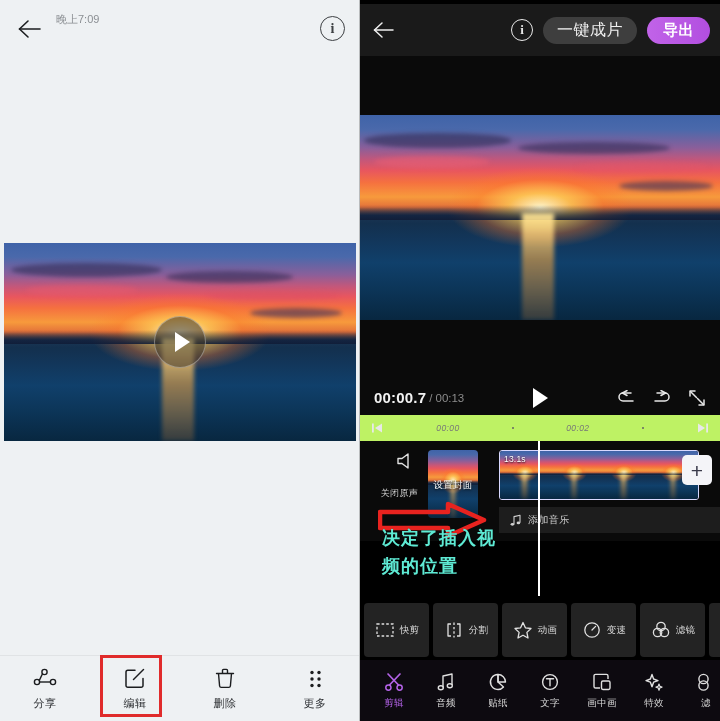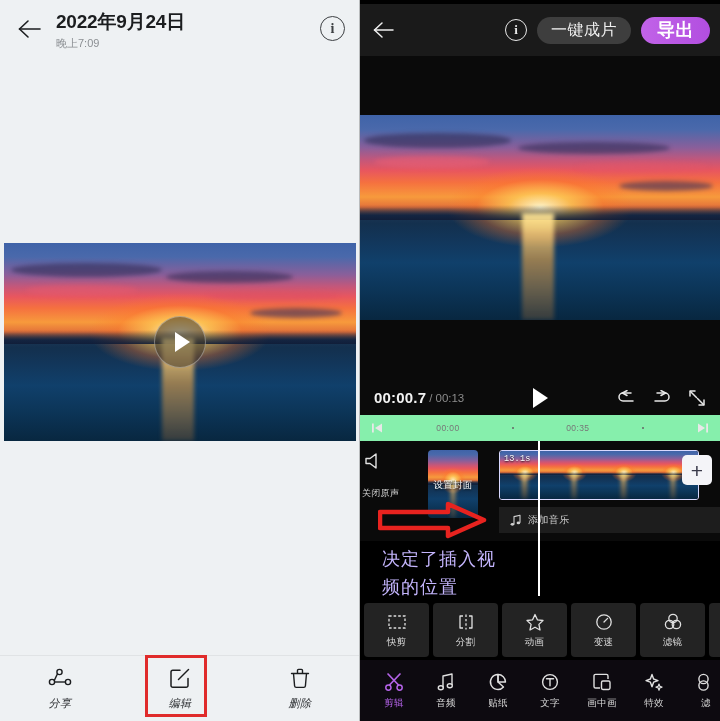--- a/index.html
+++ b/index.html
@@ -84,21 +84,20 @@
     width:0;height:0;border-left:15px solid #ffffff;
     border-top:10px solid transparent;border-bottom:10px solid transparent;
     margin-left:4px;
   }
 
   .lp-bottombar {
     position:absolute; left:0; bottom:0; width:360px; height:66px;
     background:#eef1f3;
     display:flex; align-items:center; justify-content:space-around;
     border-top:1px solid #e0e3e5;
-    font-style:italic;
   }
   .lp-tool {
     width:60px; display:flex; flex-direction:column; align-items:center;
     gap:6px; position:relative;
   }
   .lp-tool .lbl { font-size:11px; color:#2a2d30; letter-spacing:0.5px; }
   .lp-tool.highlight::after {
     content:""; position:absolute; left:-5px; top:-11px;
     width:56px; height:56px; border:3px solid #e02b2b;
   }
@@ -120,21 +119,21 @@
     font-size:13px;color:#e8e8e8;font-family:"Liberation Serif",serif;font-weight:700;
   }
   .btn-pill {
     height:27px; padding:0 14px; border-radius:14px;
     background:#3e3e3e; color:#f0f0f0; font-size:16px;
     display:flex; align-items:center; justify-content:center; letter-spacing:0.5px;
   }
   .btn-export {
     height:27px; padding:0 16px; border-radius:14px;
     background:linear-gradient(90deg,#c163e8,#b24ee0); color:#fff;
-    font-size:18px; font-weight:700;
+    font-size:15px; font-weight:700;
     display:flex; align-items:center; justify-content:center; letter-spacing:0.5px;
   }
 
   .preview-area {
     position:absolute; left:0; top:56px; width:360px; height:324px;
     background:#0a0a0a;
   }
   .preview-video {
     position:absolute; left:0; top:59px; width:360px; height:205px;
     overflow:hidden;
@@ -149,51 +148,51 @@
   .time-tot { font-size:11.5px; color:#8c8c8c; }
   .pb-spacer { flex:1; }
   .pb-play {
     width:0;height:0;border-left:15px solid #fff;
     border-top:10px solid transparent;border-bottom:10px solid transparent;
   }
   .pb-icons { display:flex; align-items:center; gap:16px; }
 
   .ruler {
     position:absolute; left:0; top:415px; width:360px; height:26px;
-    display:flex; align-items:center; padding:0 10px; background:#86efac;
+    display:flex; align-items:center; padding:0 10px; background:#bef264;font-style:italic;
   }
   .ruler .tick-lbl { font-size:8.5px; color:#777; letter-spacing:0.4px; }
   .ruler .dot { width:2px;height:2px;border-radius:50%;background:#666; }
   .ruler .rspacer { flex:1; }
 
   .timeline {
     position:absolute; left:0; top:441px; width:360px; height:100px;
     background:#0a0a0a;
   }
   .tl-left {
     position:absolute; left:0; top:4px; width:92px; height:60px;
     display:flex; align-items:center;
   }
   .mute-btn {
-    width:56px; display:flex; flex-direction:column; align-items:flex-start; gap:16px;
+    width:56px; display:flex; flex-direction:column; align-items:flex-end; gap:16px;
     margin-left:2px;
   }
   .mute-btn .lbl { font-size:9px; color:#cfcfcf; letter-spacing:0.3px; }
   .cover-thumb {
     position:absolute; left:68px; top:9px; width:50px; height:68px;
     border-radius:4px; overflow:hidden;
   }
   .cover-thumb .lbl {
     position:absolute; inset:0; display:flex; align-items:center; justify-content:center;
     font-size:9.5px; color:#fff; text-shadow:0 1px 2px rgba(0,0,0,0.8);
     letter-spacing:0.3px; text-align:center; line-height:11px;
   }
   .clip {
     position:absolute; left:139px; top:9px; width:200px; height:50px;
-    border:1.5px solid #d8d8ff; border-radius:3px; overflow:hidden;font-family:Liberation Mono, monospace;
+    border:1.5px solid #d8d8ff; border-radius:3px; overflow:hidden;
   }
   .filmstrip { position:absolute; inset:0; display:flex; }
   .frame { flex:1; position:relative; overflow:hidden; }
   .frame .sunset { transform:scale(1.0); }
   .clip-dur {
     position:absolute; left:4px; top:3px; font-size:8.5px; color:#fff;
     text-shadow:0 1px 2px rgba(0,0,0,0.9); letter-spacing:0.2px;
   }
   .add-clip {
     position:absolute; right:8px; top:14px; width:30px; height:30px;
@@ -207,33 +206,33 @@
   }
   .music-track .lbl { font-size:10px; color:#c8c8c8; letter-spacing:0.4px; }
 
   .playhead {
     position:absolute; left:178px; top:0px; width:1.5px; height:155px;
     background:#ffffff; z-index:30;
   }
 
   .annot-arrow { position:absolute; left:18px; top:60px; z-index:25; }
   .annot-text {
-    position:absolute; left:22px; top:104px; z-index:25;
-    color:#c4b5fd; font-size:18px; font-weight:400;
+    position:absolute; left:22px; top:83px; z-index:25;
+    color:#5eead4; font-size:18px; font-weight:700;
     line-height:28px; letter-spacing:1px;
     text-shadow:0 0 1px rgba(0,0,0,0.4);
   }
 
   .sec-toolbar {
     position:absolute; left:0; top:600px; width:360px; height:60px;
     display:flex; gap:4px; padding:0 4px; align-items:center;
   }
   .sec-item {
     width:65px; height:54px; background:#232323; border-radius:4px;
-    display:flex; flex-direction:column; align-items:center; justify-content:center;
+    display:flex; flex-direction:row; align-items:center; justify-content:center;
     gap:4px; flex:0 0 65px;
   }
   .sec-item .lbl { font-size:9.5px; color:#dcdcdc; letter-spacing:0.3px; }
 
   .main-nav {
     position:absolute; left:0; bottom:0; width:360px; height:61px;
     background:#0d0a10; display:flex; align-items:center; padding:0 8px; gap:0;
   }
   .nav-item {
     width:52px; flex:0 0 52px; display:flex; flex-direction:column;
@@ -252,21 +251,20 @@
   <div class="left-panel">
 
     <div class="lp-topbar">
       <div class="back-arrow-l">
         <svg width="28" height="22" viewBox="0 0 28 22">
           <path d="M11 3 L2.5 11 L11 19" fill="none" stroke="#1b1d1f" stroke-width="1.6" stroke-linecap="round" stroke-linejoin="round"></path>
           <line x1="2.5" y1="11" x2="23" y2="11" stroke="#1b1d1f" stroke-width="1.6" stroke-linecap="round"></line>
         </svg>
       </div>
       <div class="lp-titles">
-        <div class="lp-date">2022年9月24日</div>
         <div class="lp-time">晚上7:09</div>
       </div>
       <div class="lp-info">
         <span>i</span>
       </div>
     </div>
 
     <div class="lp-video-wrap">
       <div class="sunset">
         <div class="cloudband" style="top:10%;height:7%;left:2%;right:55%;"></div>
@@ -306,20 +304,31 @@
 
       <div class="lp-tool">
         <svg width="26" height="24" viewBox="0 0 26 24">
           <path d="M6.5 7.5 L7.6 20 A1.6 1.6 0 0 0 9.2 21.4 H16.8 A1.6 1.6 0 0 0 18.4 20 L19.5 7.5" fill="none" stroke="#1b1d1f" stroke-width="1.4" stroke-linejoin="round"></path>
           <line x1="4.5" y1="7.5" x2="21.5" y2="7.5" stroke="#1b1d1f" stroke-width="1.4" stroke-linecap="round"></line>
           <path d="M10.5 7.5 V4.4 A1 1 0 0 1 11.5 3.4 H14.5 A1 1 0 0 1 15.5 4.4 V7.5" fill="none" stroke="#1b1d1f" stroke-width="1.4"></path>
         </svg>
         <div class="lbl">删除</div>
       </div>
 
+      <div class="lp-tool">
+        <svg width="26" height="24" viewBox="0 0 26 24">
+          <circle cx="10" cy="6.5" r="1.7" fill="#1b1d1f"></circle>
+          <circle cx="17" cy="6.5" r="1.7" fill="#1b1d1f"></circle>
+          <circle cx="10" cy="13" r="1.7" fill="#1b1d1f"></circle>
+          <circle cx="17" cy="13" r="1.7" fill="#1b1d1f"></circle>
+          <circle cx="10" cy="19.5" r="1.7" fill="#1b1d1f"></circle>
+          <circle cx="17" cy="19.5" r="1.7" fill="#1b1d1f"></circle>
+        </svg>
+        <div class="lbl">更多</div>
+      </div>
 
     </div>
   </div>
 
   <div class="right-panel">
 
     <div class="rp-topbar">
       <div>
         <svg width="26" height="20" viewBox="0 0 26 20">
           <path d="M10 3 L2.5 10 L10 17" fill="none" stroke="#f0f0f0" stroke-width="1.5" stroke-linecap="round" stroke-linejoin="round"></path>
@@ -384,21 +393,21 @@
         <svg width="14" height="12" viewBox="0 0 14 12">
           <rect x="2" y="1.5" width="1.8" height="9" fill="#e8e8e8"></rect>
           <path d="M12 1.5 L5 6 L12 10.5 Z" fill="#e8e8e8"></path>
         </svg>
       </div>
       <div class="rspacer"></div>
       <span class="tick-lbl">00:00</span>
       <div class="rspacer"></div>
       <div class="dot"></div>
       <div class="rspacer"></div>
-      <span class="tick-lbl">00:35</span>
+      <span class="tick-lbl">00:02</span>
       <div class="rspacer"></div>
       <div class="dot"></div>
       <div class="rspacer"></div>
       <div>
         <svg width="14" height="12" viewBox="0 0 14 12">
           <path d="M2 1.5 L9 6 L2 10.5 Z" fill="#e8e8e8"></path>
           <rect x="10.2" y="1.5" width="1.8" height="9" fill="#e8e8e8"></rect>
         </svg>
       </div>
     </div>

